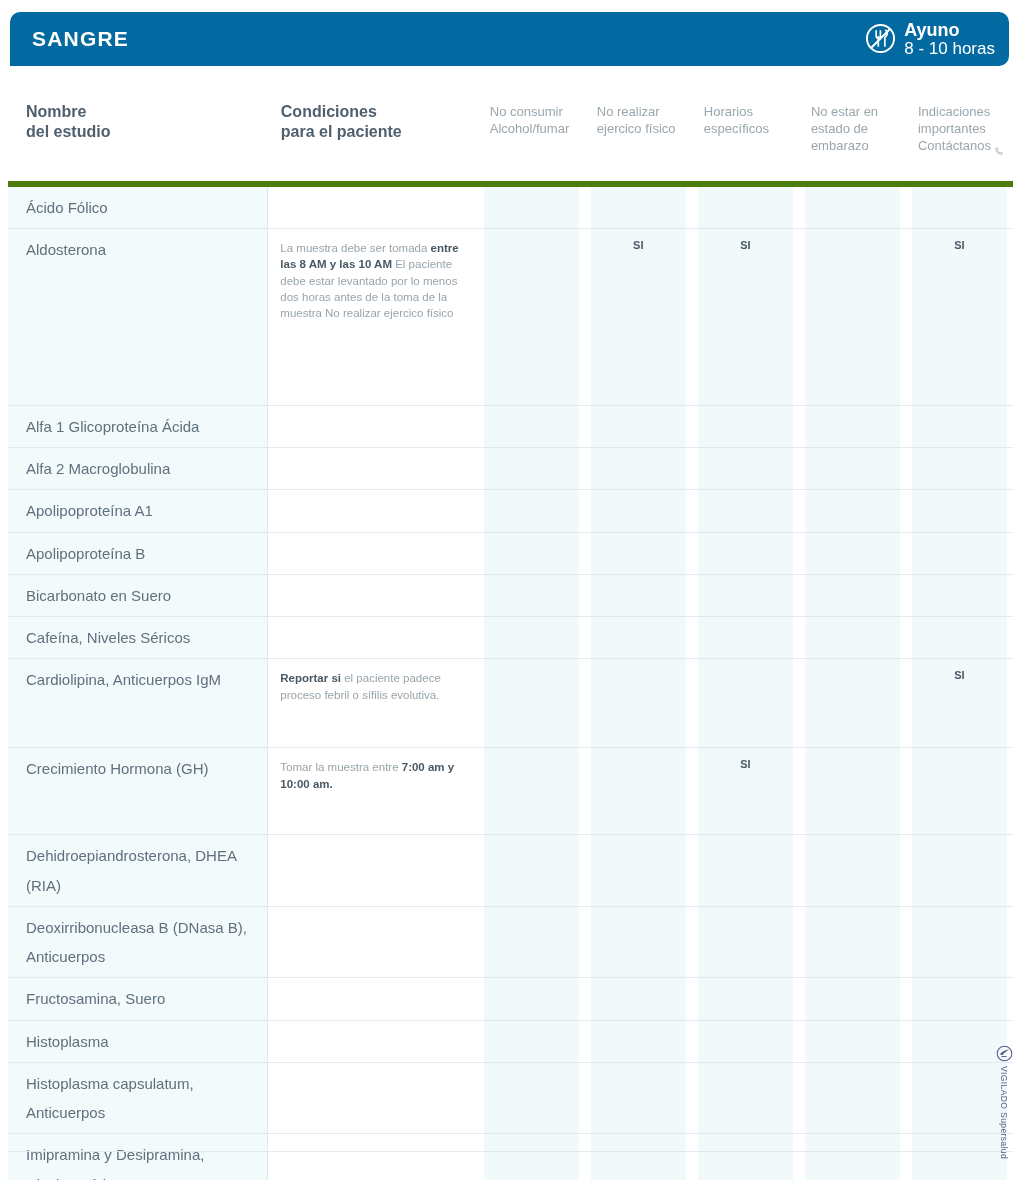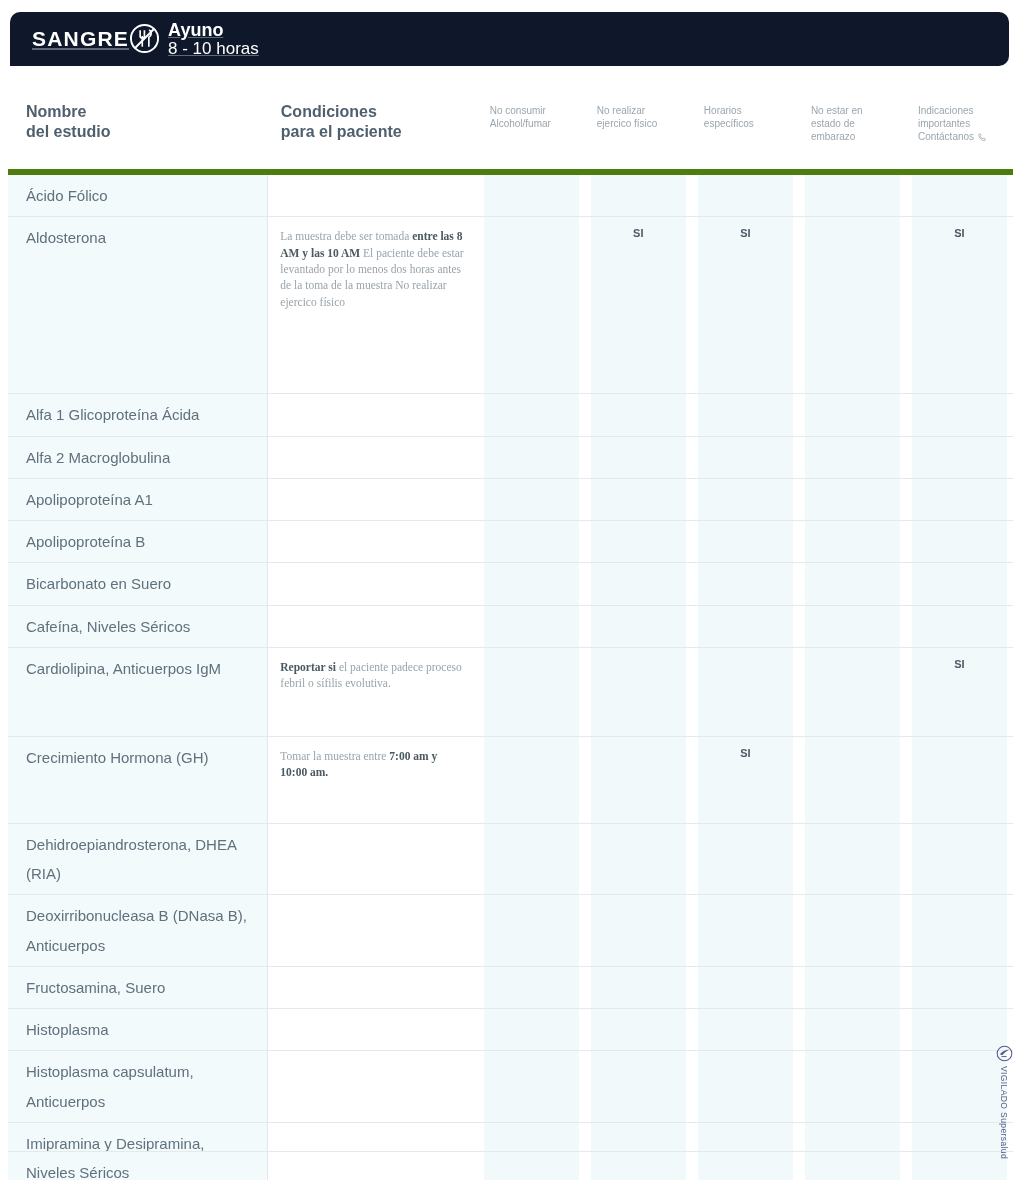--- a/index.html
+++ b/index.html
@@ -17,27 +17,27 @@
     overflow: hidden;
   }
 
   
   .banner {
     position: absolute;
     left: 10px;
     top: 12px;
     width: 999px;
     height: 54px;
-    background: #0f172a;
+    background: #0369a1;
     border-radius: 10px 10px 10px 0;
     box-sizing: border-box;
     display: flex;
     align-items: center;
+    justify-content: space-between;
     padding: 0 14px 0 22px;
-    text-decoration: underline;
   }
   .banner-title {
     color: #ffffff;
     font-size: 21px;
     font-weight: bold;
     letter-spacing: 1.2px;
   }
   .fasting {
     display: flex;
     align-items: center;
@@ -90,21 +90,21 @@
   }
   .th-big {
     font-size: 16px;
     font-weight: bold;
     color: #4f5f6d;
     line-height: 1.25;
     padding: 12px 0 18px 18px;
   }
   .th-big.cond { padding-left: 13px; }
   .th-small {
-    font-size: 10px;
+    font-size: 13px;
     color: #9aa6ae;
     line-height: 1.3;
     padding: 14px 8px 26px 12px;
   }
   .th-small .underlined {
     text-underline-offset: 2px;
   }
   .contact-line {
     display: inline-flex;
     align-items: flex-end;
@@ -129,21 +129,20 @@
     line-height: 1.95;
     padding: 6px 10px 6px 18px;
   }
   td.cond {
     background: #ffffff;
     border-left: 1px solid #dfe8ec;
     font-size: 11.5px;
     color: #98a4ac;
     line-height: 1.42;
     padding: 11px 14px 10px 12px;
-    font-family: Liberation Serif, serif;
   }
   td.cond b { color: #4a5862; font-weight: bold; }
   td.check {
     background: #ffffff;
     text-align: center;
     font-size: 11px;
     color: #4c5a66;
     font-weight: bold;
     padding: 0;
     position: relative;

